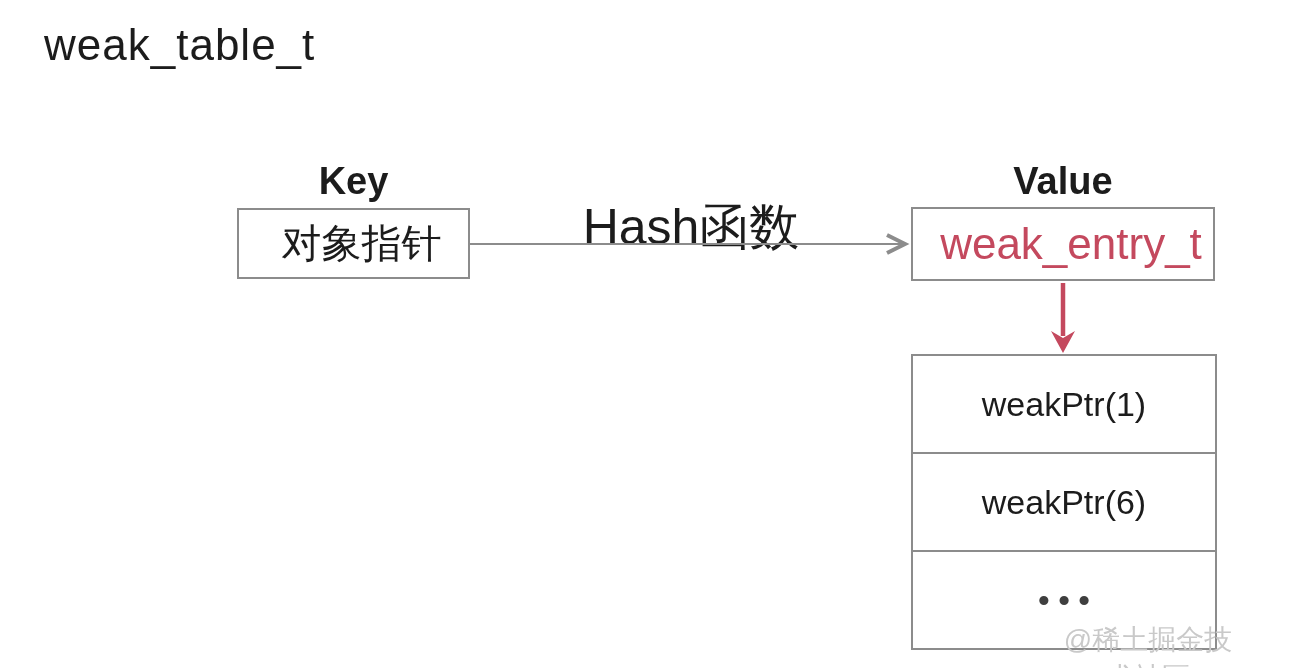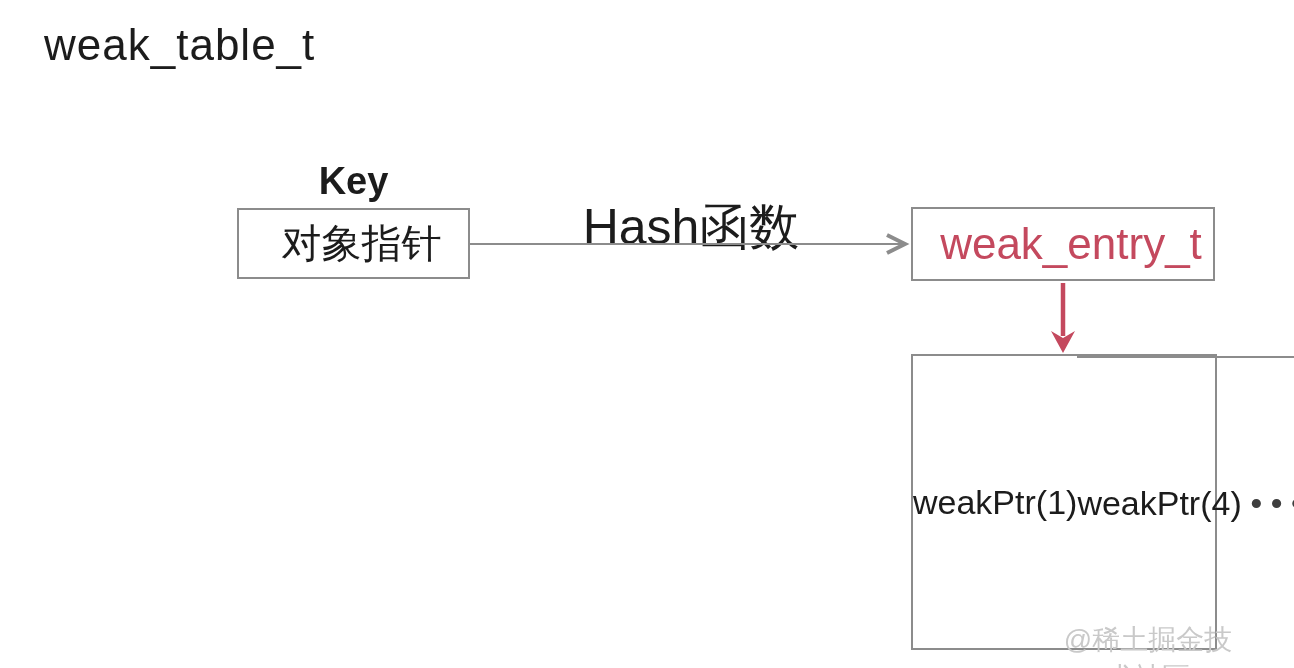--- a/index.html
+++ b/index.html
@@ -42,21 +42,21 @@
   }
   .h-arrow{position:absolute;left:470px;top:232px;}
   .h-arrow .shaft{stroke:var(--line-gray);stroke-width:2;}
   .h-arrow .head{stroke:var(--line-gray);stroke-width:4;fill:none;}
   .v-arrow{position:absolute;left:1043px;top:283px;}
   .v-arrow .shaft{stroke:var(--accent-red);stroke-width:4.5;}
   .v-arrow .head{fill:var(--accent-red);}
   .entry-table{
     position:absolute;left:911px;top:354px;width:306px;height:296px;
     border:2px solid var(--line-gray);box-sizing:border-box;
-    display:flex;background:#fff;
+    display:flex;flex-direction:column;background:#fff;
   }
   .entry-row{
     flex:1;display:flex;align-items:center;justify-content:center;
     font-size:34px;border-top:2px solid var(--line-gray);
   }
   .entry-row:first-child{border-top:none;}
   .entry-row.dots{
     font-size:32px;font-weight:bold;color:#3f3f3f;
     letter-spacing:9px;padding-left:9px;
   }
@@ -76,30 +76,31 @@
   <div class="box key-box">
     <span>对象指针</span>
   </div>
 
   <div class="hash-label">Hash函数</div>
   <svg class="h-arrow" width="442" height="24">
     <line class="shaft" x1="0" y1="12" x2="432" y2="12"></line>
     <polyline class="head" points="417,3 435,12 417,21"></polyline>
   </svg>
 
+  <div class="col-label value-label">Value</div>
   <div class="box value-box">
     <span>weak_entry_t</span>
   </div>
 
   <svg class="v-arrow" width="40" height="71">
     <line class="shaft" x1="20" y1="0" x2="20" y2="53"></line>
     <polygon class="head" points="8,48 20,70 32,48 20,55"></polygon>
   </svg>
 
   <div class="entry-table">
     <div class="entry-row">weakPtr(1)</div>
-    <div class="entry-row">weakPtr(4)</div>
+    <div class="entry-row">weakPtr(6)</div>
     <div class="entry-row dots">•••</div>
   </div>
 
   <div class="watermark">@稀土掘金技术社区</div>
 
 </div>
 
 </body></html>

